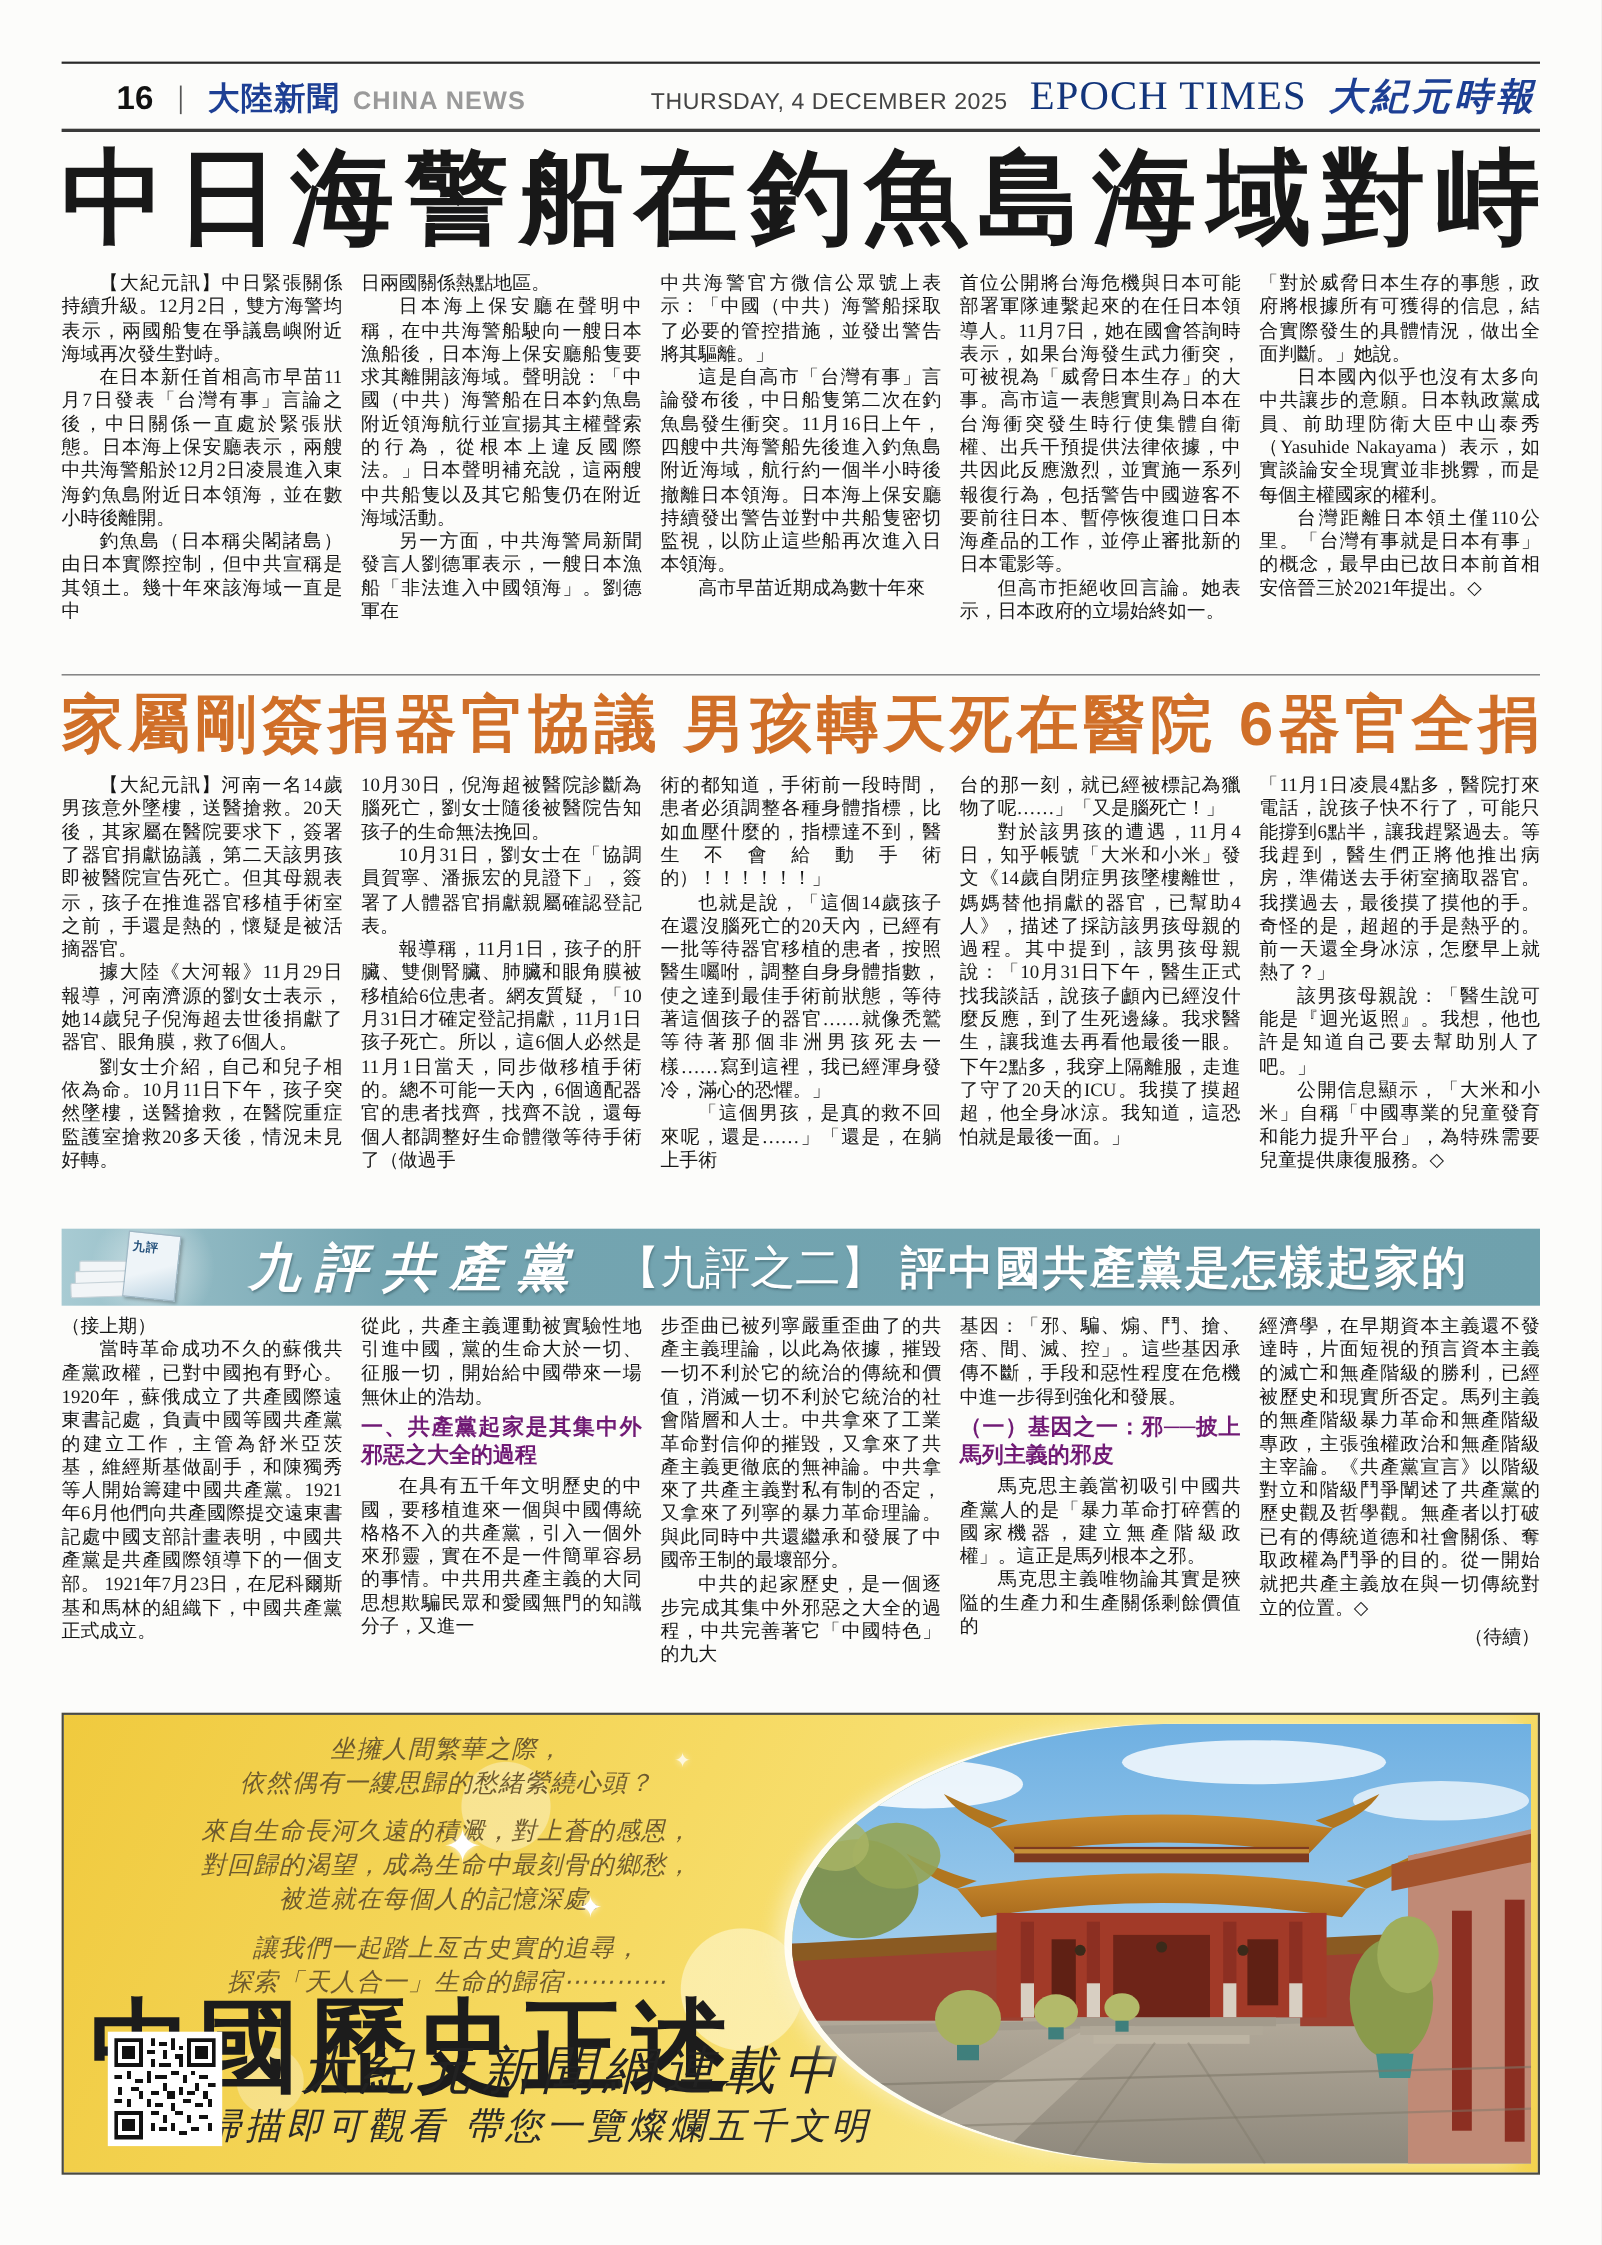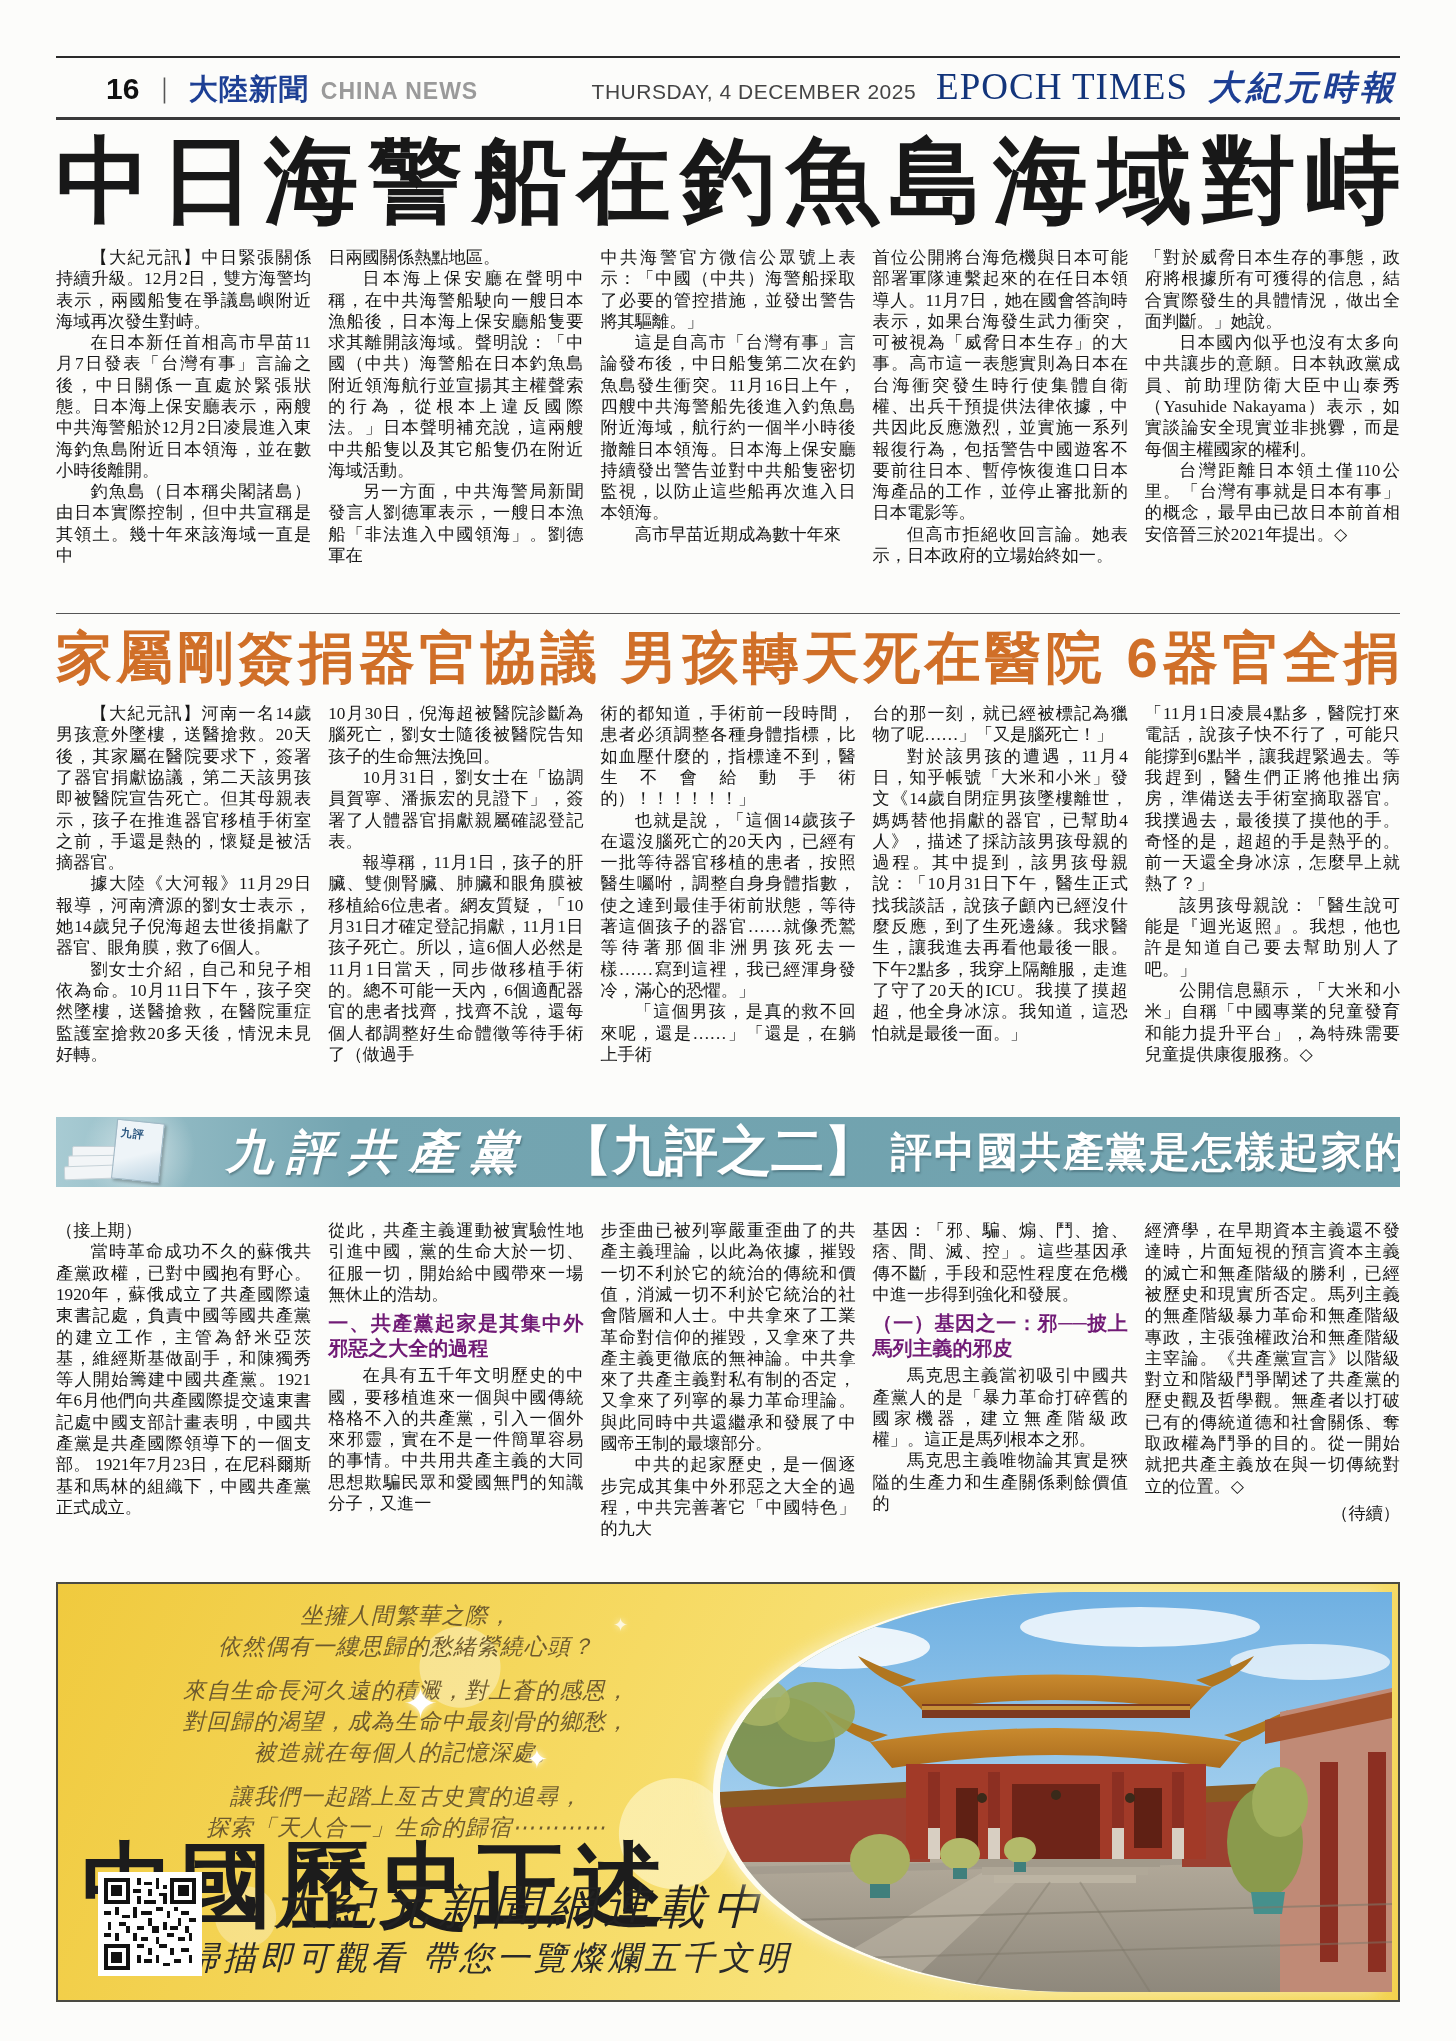--- a/index.html
+++ b/index.html
@@ -52,21 +52,21 @@
   .bb-glow{position:absolute;left:18px;top:-12px;width:130px;height:95px;border-radius:50%;
     background:radial-gradient(circle,rgba(255,255,255,.55),rgba(255,255,255,0) 70%);}
   .bb-spine{position:absolute;left:8px;background:#f2f5f7;border:1px solid #c6d2d8;border-radius:2px;}
   .bb-s1{width:74px;height:12px;top:48px;transform:rotate(-2deg);}
   .bb-s2{width:66px;height:11px;top:38px;left:12px;transform:rotate(-1deg);}
   .bb-s3{width:58px;height:10px;top:29px;left:16px;}
   .bb-cover{position:absolute;left:58px;top:4px;width:46px;height:58px;background:linear-gradient(160deg,#eef4f8 55%,#bcd4e2);border:1px solid #9fb6c4;transform:rotate(6deg);box-shadow:2px 2px 3px rgba(0,0,0,.25);}
   .bb-cover span{display:block;font-size:11px;color:#27537d;margin:5px 4px;font-weight:bold;letter-spacing:1px;}
   .banner-title{font-size:47px;font-weight:bold;letter-spacing:14px;font-style:italic;
     font-family:"DejaVu Serif","Liberation Serif",serif;text-shadow:1px 2px 2px rgba(40,70,80,.45);white-space:nowrap;}
-  .banner-part{font-size:53px;font-weight:bold;font-family:"Liberation Sans","DejaVu Sans",sans-serif;margin:0 14px 0 28px;text-shadow:1px 2px 2px rgba(40,70,80,.4);white-space:nowrap;}
+  .banner-part{font-size:41px;font-weight:normal;font-family:"Liberation Sans","DejaVu Sans",sans-serif;margin:0 14px 0 28px;text-shadow:1px 2px 2px rgba(40,70,80,.4);white-space:nowrap;}
   .banner-sub{font-size:41px;font-weight:bold;font-family:"Liberation Sans","DejaVu Sans",sans-serif;letter-spacing:2px;text-shadow:1px 2px 2px rgba(40,70,80,.4);white-space:nowrap;}
   
   .ad{
     margin-top:16px;height:416px;border:2px solid #4a4a42;position:relative;overflow:hidden;
     background:
       radial-gradient(circle at 30% 20%,rgba(255,255,255,.35) 0 40px,rgba(255,255,255,0) 41px),
       radial-gradient(circle at 46% 60%,rgba(255,248,210,.6) 0 55px,rgba(255,248,210,0) 56px),
       radial-gradient(circle at 14% 80%,rgba(255,255,255,.3) 0 30px,rgba(255,255,255,0) 31px),
       linear-gradient(115deg,#f0ca3e 0%,#f6da63 40%,#f9e684 70%,#f3d24e 100%);
   }
@@ -175,21 +175,21 @@
         <div class="bb-spine bb-s1"></div>
         <div class="bb-cover">
             <span>九評</span>
           </div>
       </div>
       <span class="banner-title">九評共產黨</span>
       <span class="banner-part">【九評之二】</span>
       <span class="banner-sub">評中國共產黨是怎樣起家的</span>
     </div>
 
-    <div class="cols a3" style="margin-top:33px;justify-content:center;">
+    <div class="cols a3" style="margin-top:8px;justify-content:center;">
       <div class="col">
           <p class="para cont">（接上期）</p>
           <p class="para">當時革命成功不久的蘇俄共產黨政權，已對中國抱有野心。1920年，蘇俄成立了共產國際遠東書記處，負責中國等國共產黨的建立工作，主管為舒米亞茨基，維經斯基做副手，和陳獨秀等人開始籌建中國共產黨。1921年6月他們向共產國際提交遠東書記處中國支部計畫表明，中國共產黨是共產國際領導下的一個支部。 1921年7月23日，在尼科爾斯基和馬林的組織下，中國共產黨正式成立。</p>
         </div>
       <div class="col">
           <p class="para cont">從此，共產主義運動被實驗性地引進中國，黨的生命大於一切、征服一切，開始給中國帶來一場無休止的浩劫。</p>
           <p class="para subhead">一、共產黨起家是其集中外邪惡之大全的過程</p>
           <p class="para">在具有五千年文明歷史的中國，要移植進來一個與中國傳統格格不入的共產黨，引入一個外來邪靈，實在不是一件簡單容易的事情。中共用共產主義的大同思想欺騙民眾和愛國無門的知識分子，又進一</p>
         </div>
       <div class="col">

